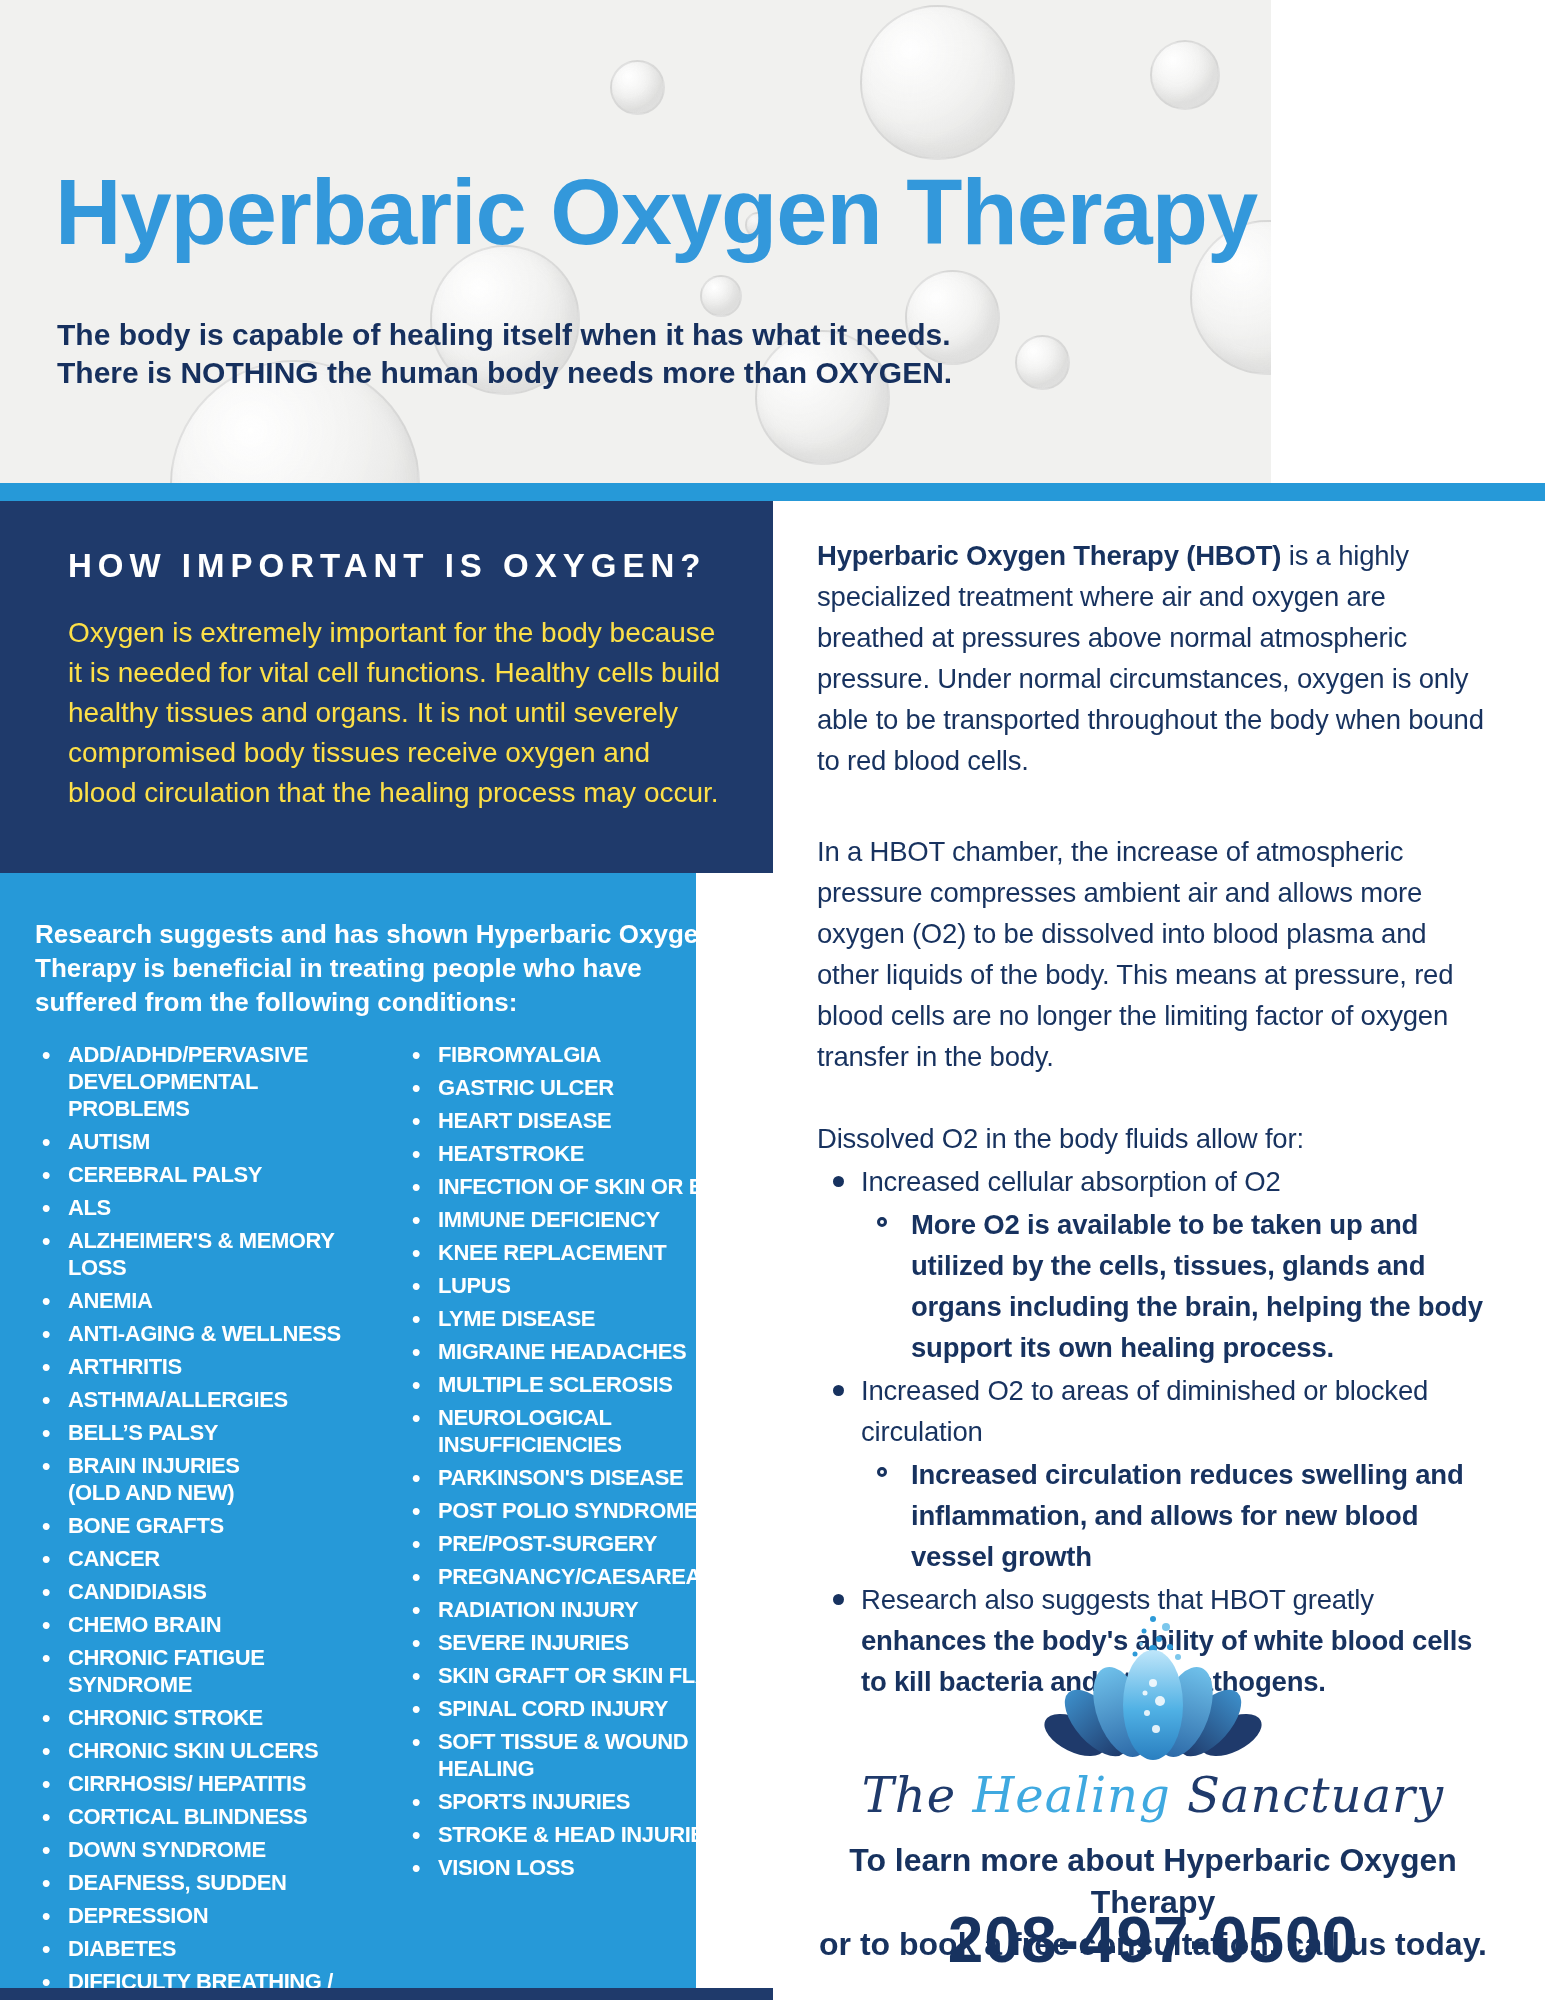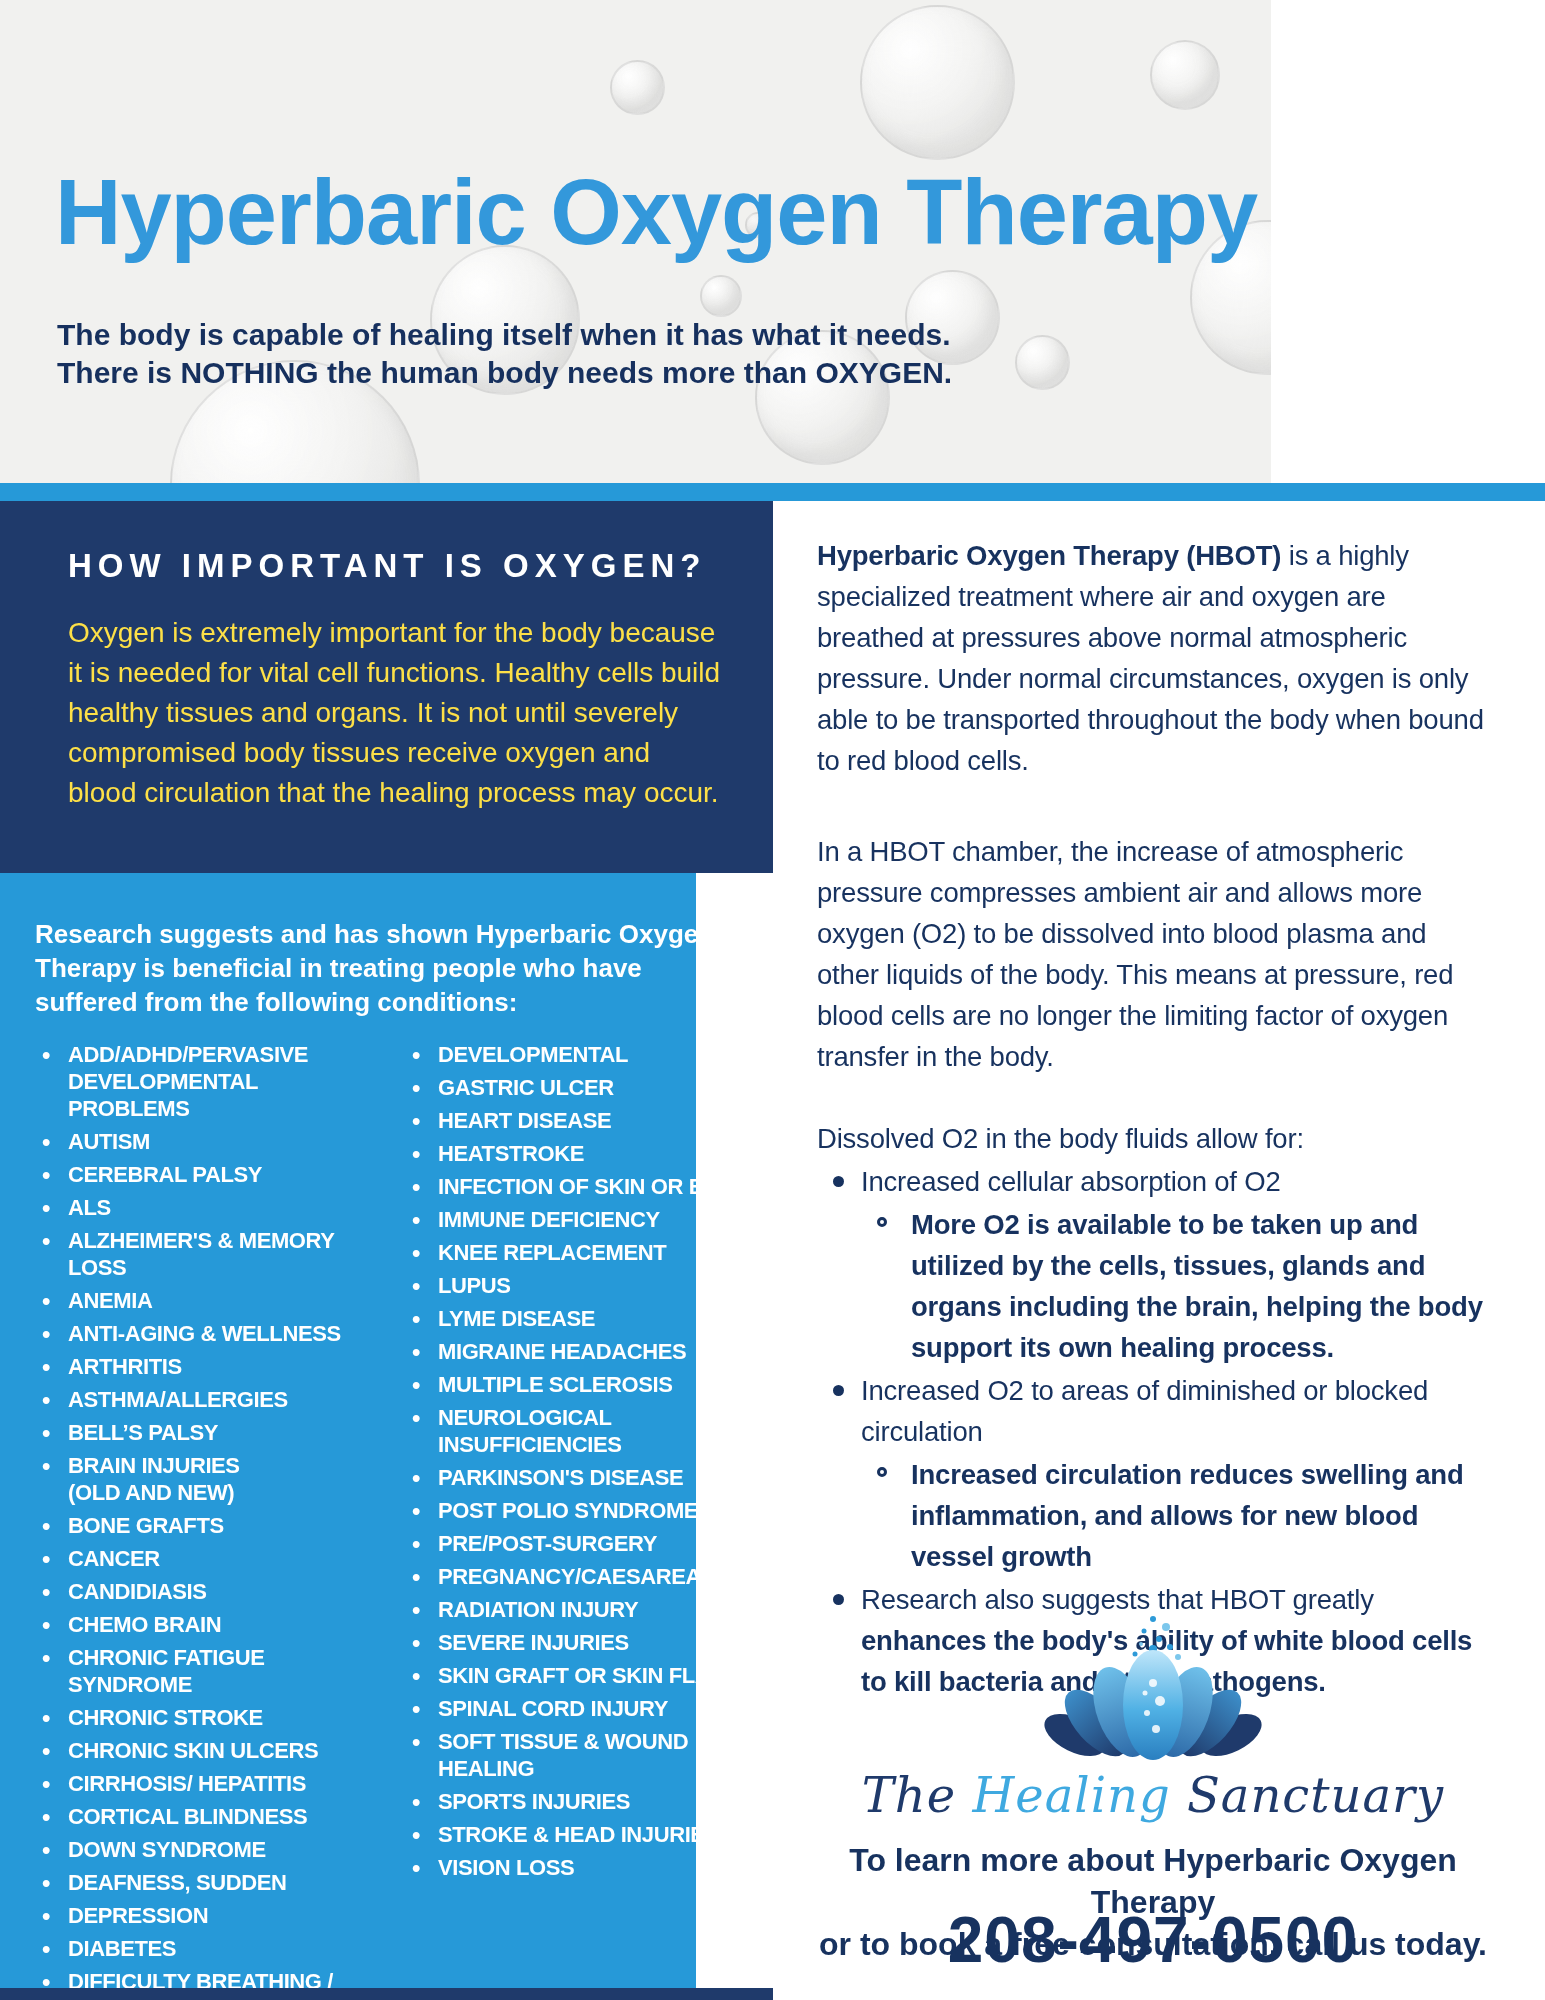--- a/index.html
+++ b/index.html
@@ -301,21 +301,21 @@
           <li>DOWN SYNDROME</li>
           <li>DEAFNESS, SUDDEN</li>
           <li>DEPRESSION</li>
           <li>DIABETES</li>
           <li>DIFFICULTY BREATHING /
 EMPHYSEMA</li>
         </ul>
     </div>
     <div class="cond-col2">
       <ul>
-          <li>DEVELOPMENTAL</li>
+          <li>FIBROMYALGIA</li>
           <li>GASTRIC ULCER</li>
           <li>HEART DISEASE</li>
           <li>HEATSTROKE</li>
           <li>INFECTION OF SKIN OR BONE</li>
           <li>IMMUNE DEFICIENCY</li>
           <li>KNEE REPLACEMENT</li>
           <li>LUPUS</li>
           <li>LYME DISEASE</li>
           <li>MIGRAINE HEADACHES</li>
           <li>MULTIPLE SCLEROSIS</li>

